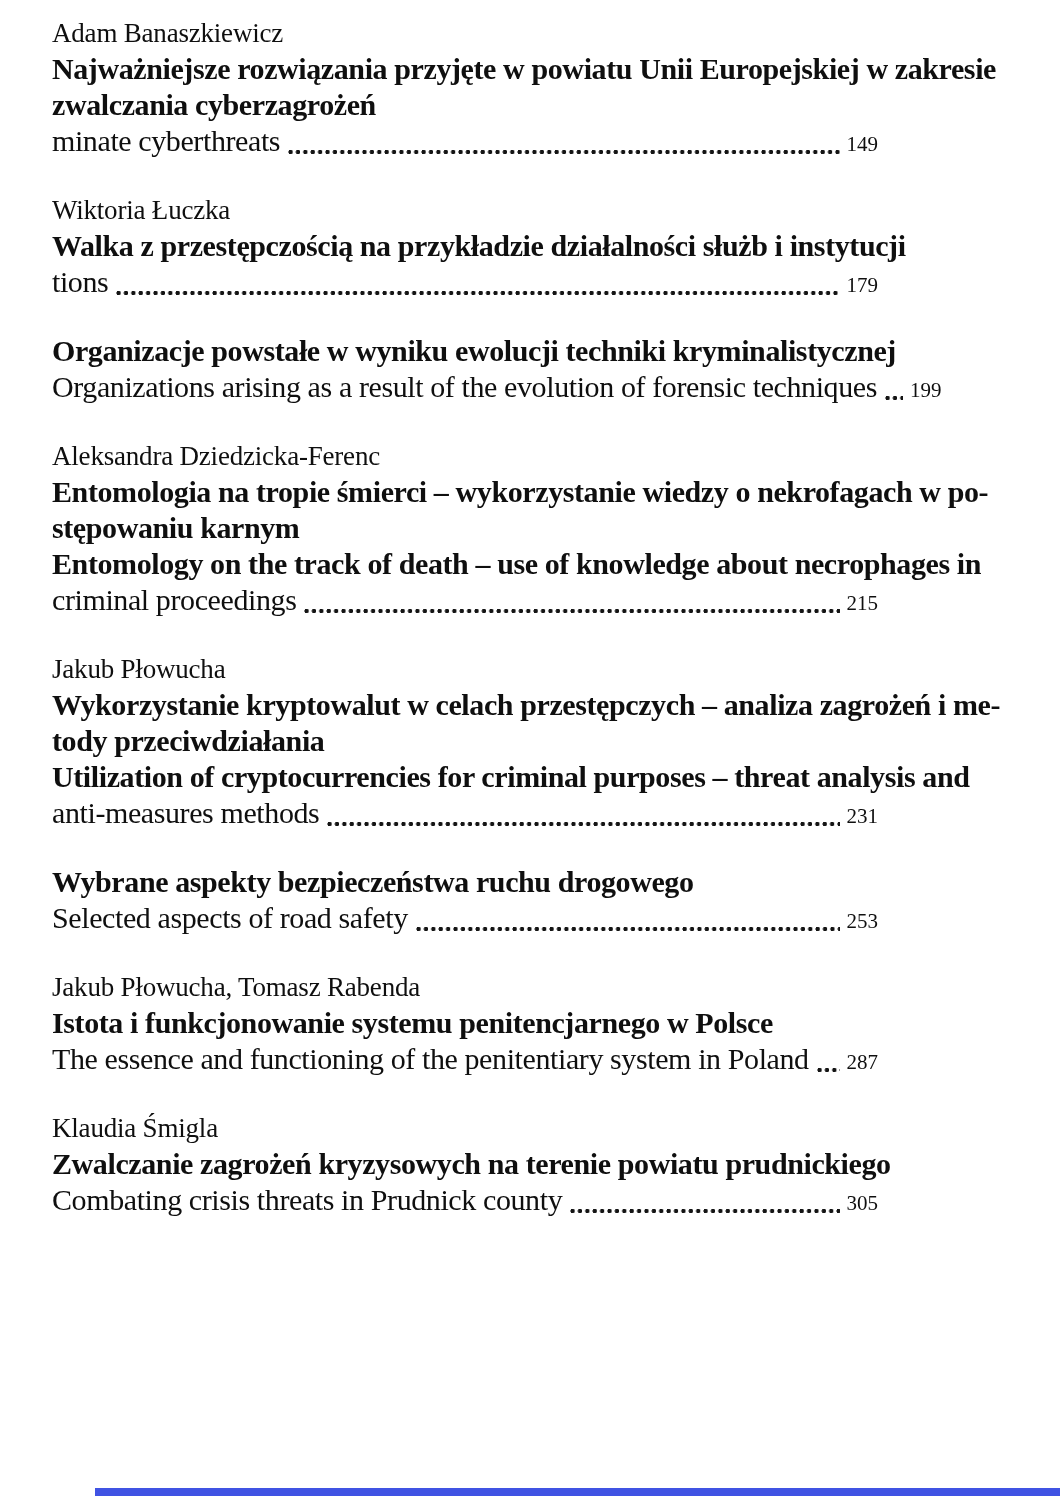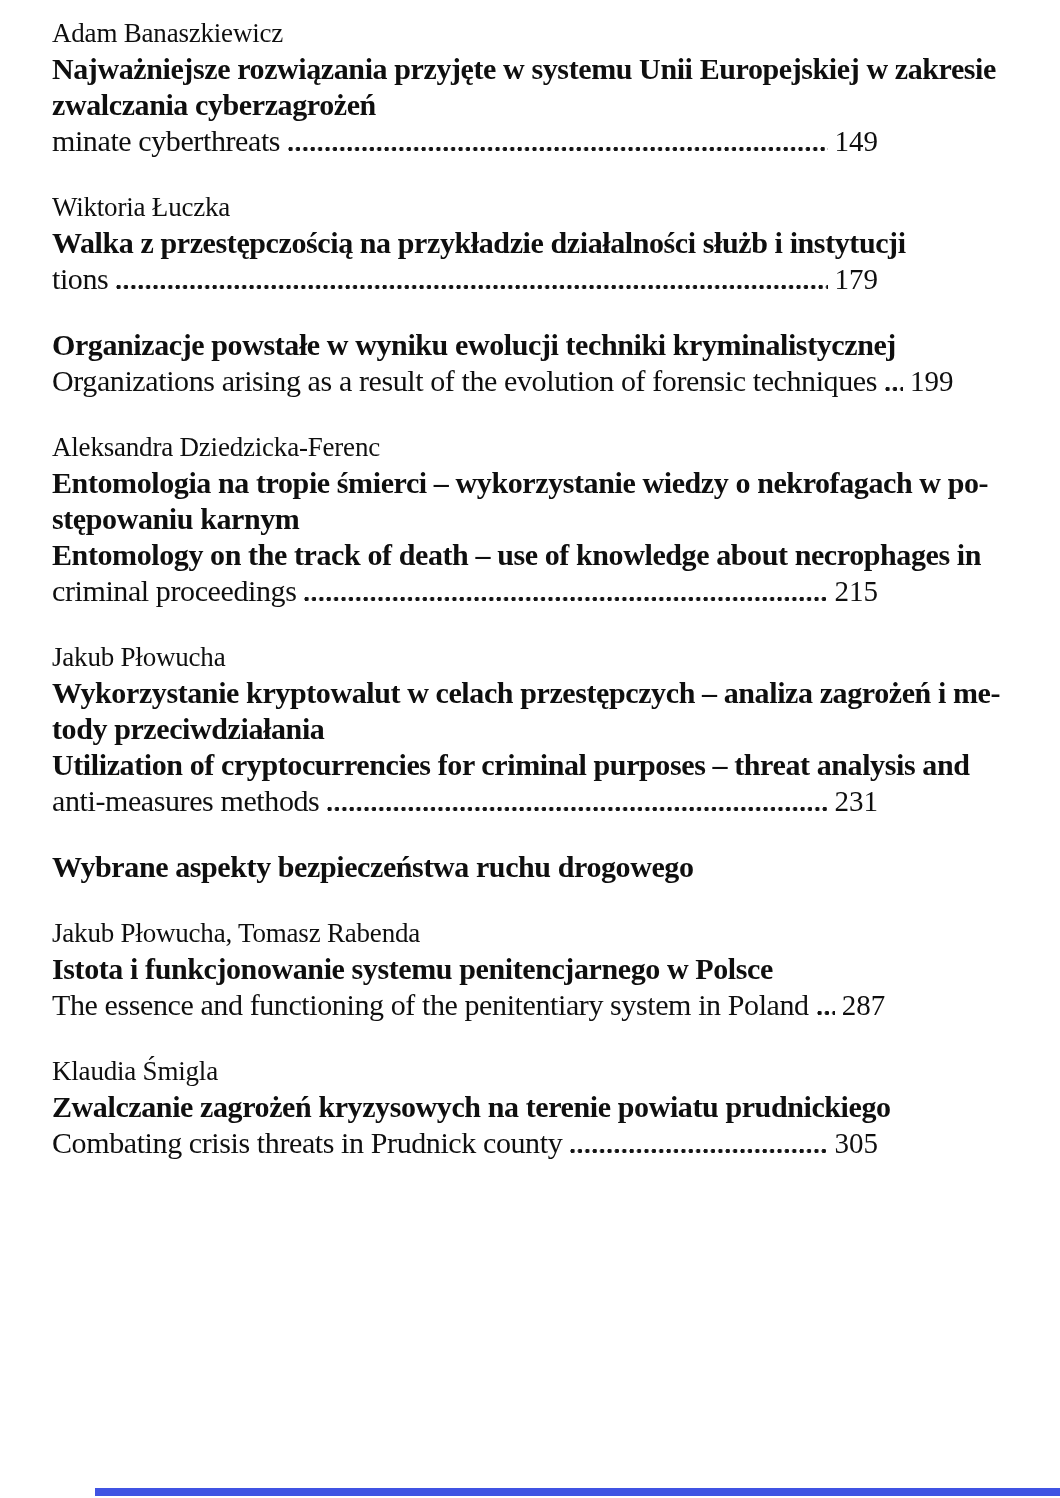--- a/index.html
+++ b/index.html
@@ -47,21 +47,21 @@
     flex: 1 1 auto;
     height: 6px;
     align-self: flex-end;
     margin: 0 7px 7px 8px;
     background-image: radial-gradient(circle at 2.6px 3px, #141414 2px, rgba(0,0,0,0) 2.4px);
     background-size: 7.4px 6px;
     background-repeat: repeat-x;
     min-width: 18px;
   }
   .pageno {
-    font-size: 29px;
+    font-size: 21px;
     font-weight: 400;
     letter-spacing: 0;
   }
   .part-header {
     text-align: center;
     font-weight: 700;
     font-size: 33px;
     line-height: 41px;
     letter-spacing: -0.4px;
     margin: 26px 0 32px 0;
@@ -75,21 +75,21 @@
     height: 8px;
   }
 </style>
 </head>
 <body>
 
 <div class="page">
   <div id="entries-top">
       <div class="entry">
         <div class="author">Adam Banaszkiewicz</div>
-        <div class="tline">Najważniejsze rozwiązania przyjęte w systemu Unii Europejskiej w zakresie</div>
+        <div class="tline">Najważniejsze rozwiązania przyjęte w powiatu Unii Europejskiej w zakresie</div>
         <div class="tline">zwalczania cyberzagrożeń</div>
         <div class="lline">
           <span class="txt">minate cyberthreats</span>
           <span class="leader"></span>
           <span class="pageno">149</span>
         </div>
       </div>
     </div>
 
 
@@ -128,20 +128,25 @@
         <div class="tline">tody przeciwdziałania</div>
         <div class="tline">Utilization of cryptocurrencies for criminal purposes – threat analysis and</div>
         <div class="lline">
           <span class="txt">anti-measures methods</span>
           <span class="leader"></span>
           <span class="pageno">231</span>
         </div>
       </div>
       <div class="entry">
         <div class="tline">Wybrane aspekty bezpieczeństwa ruchu drogowego</div>
+        <div class="lline">
+          <span class="txt">Selected aspects of road safety</span>
+          <span class="leader"></span>
+          <span class="pageno">253</span>
+        </div>
       </div>
       <div class="entry">
         <div class="author">Jakub Płowucha, Tomasz Rabenda</div>
         <div class="tline">Istota i funkcjonowanie systemu penitencjarnego w Polsce</div>
         <div class="lline">
           <span class="txt">The essence and functioning of the penitentiary system in Poland</span>
           <span class="leader"></span>
           <span class="pageno">287</span>
         </div>
       </div>

